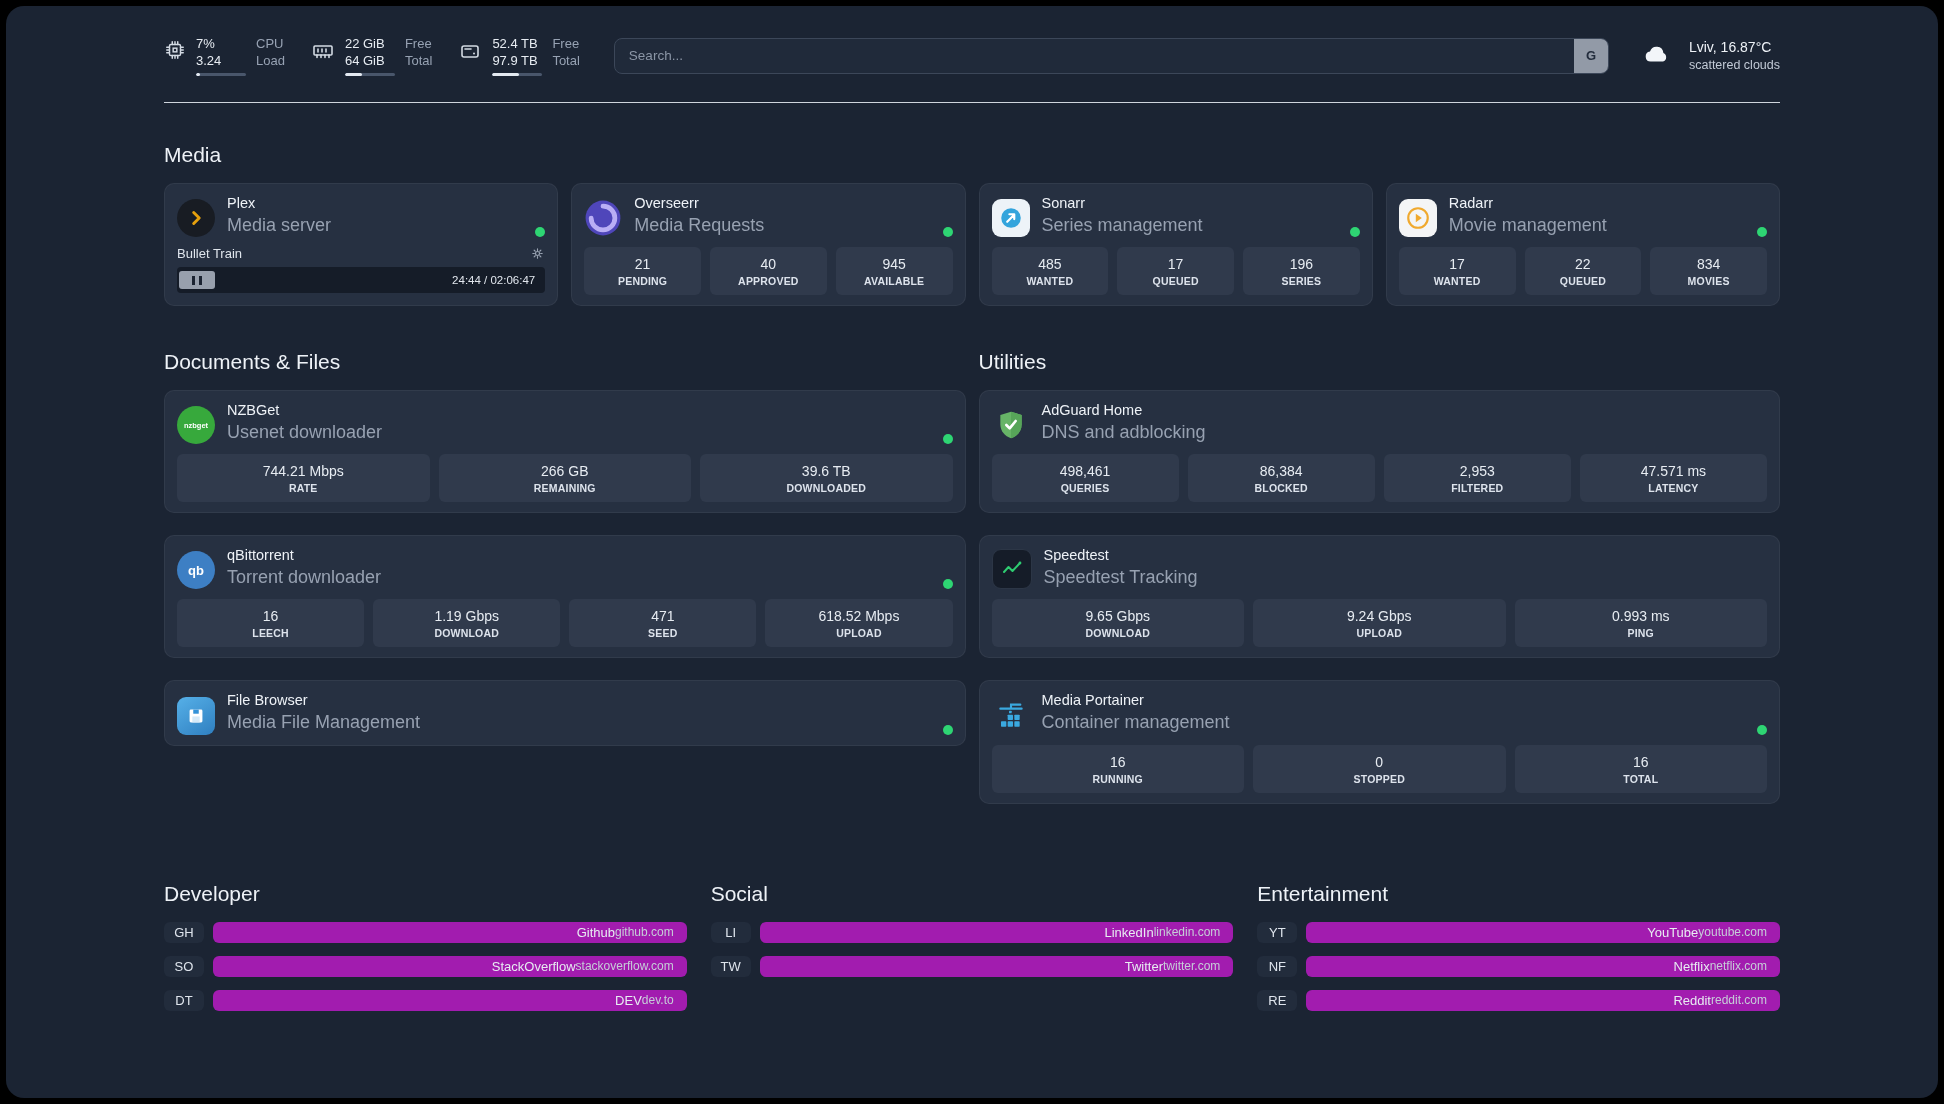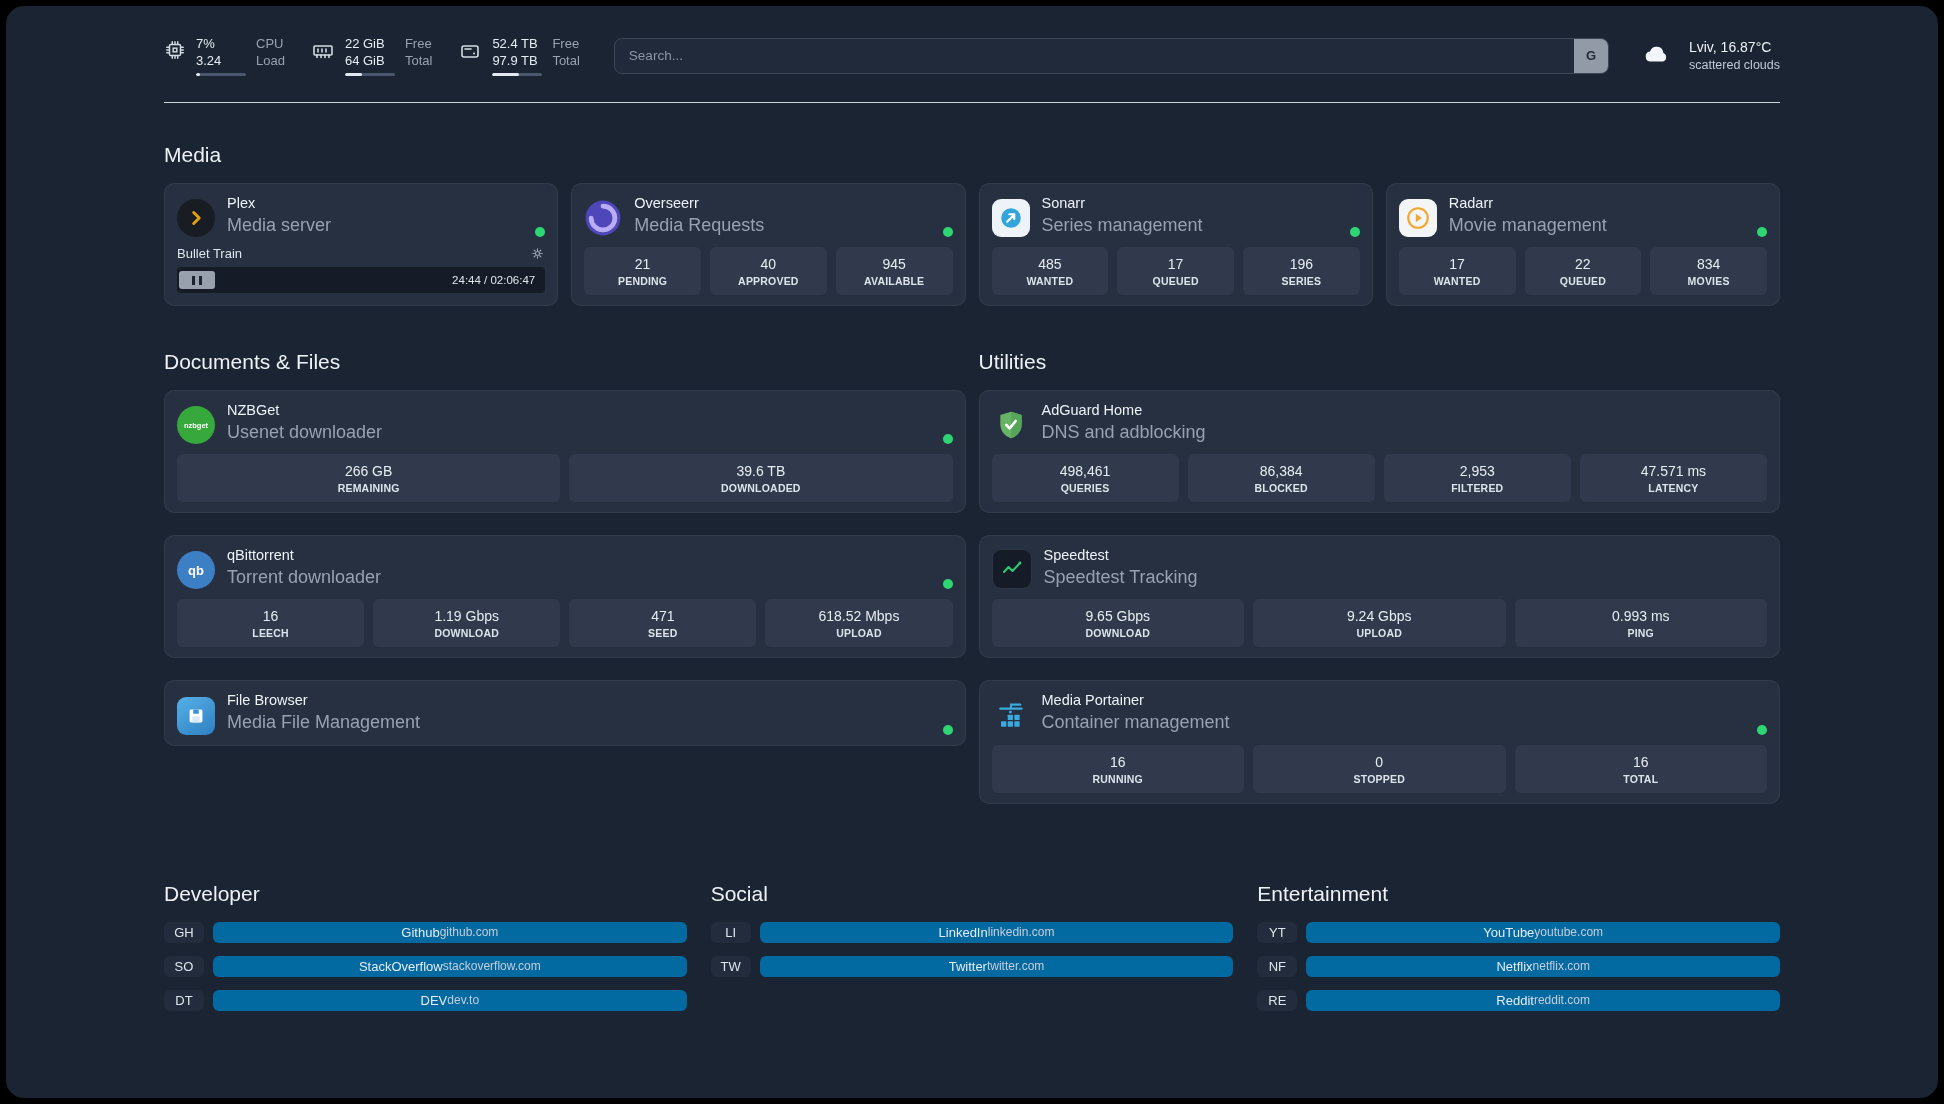--- a/index.html
+++ b/index.html
@@ -59,21 +59,21 @@
   .icon-radarr{background:#f4f5f6;}
   .icon-nzbget{background:#37a93c;color:#fff;font-size:7.5px;font-weight:bold;}
   .icon-qb{background:#3d7fc4;color:#fff;font-size:13px;font-weight:bold;}
   .icon-fb{background:linear-gradient(145deg,#56b0e8,#2f7fc0);}
   .icon-speedtest{background:#151c28;border:1px solid #2c3646;}
 
   
   .bookmarks-grid{display:grid;grid-template-columns:1fr 1fr 1fr;gap:24px;margin-top:56px;}
   .bm-row{display:flex;align-items:stretch;gap:9px;margin-bottom:13px;height:21px;cursor:pointer;}
   .bm-abbr{width:40px;background:#222c3c;border-radius:6px;display:flex;align-items:center;justify-content:center;font-size:13px;color:#dfe5ed;flex:0 0 auto;}
-  .bm-pill{flex:1;background:#0369a1;border-radius:6px;display:flex;align-items:center;justify-content:center;padding:0 21px;}
+  .bm-pill{flex:1;background:#a21caf;border-radius:6px;display:flex;align-items:center;justify-content:flex-end;padding:0 13px;}
   .bm-name{font-size:13px;color:#e7ecf2;}
   .bm-url{font-size:12px;color:#c6cdd8;}
 </style>
 </head>
 <body>
 
 <div class="frame">
 <div class="content">
 
   <div class="topbar">
@@ -294,20 +294,24 @@
           <span class="app-icon round icon-nzbget">
             <span>nzbget</span>
           </span>
           <div class="app-meta">
             <span class="app-name">NZBGet</span>
             <span class="app-sub">Usenet downloader</span>
           </div>
           <span class="status-dot"></span>
         </div>
         <div class="tiles">
+          <div class="tile">
+            <div class="tile-value">744.21 Mbps</div>
+            <div class="tile-label">RATE</div>
+          </div>
           <div class="tile">
             <div class="tile-value">266 GB</div>
             <div class="tile-label">REMAINING</div>
           </div>
           <div class="tile">
             <div class="tile-value">39.6 TB</div>
             <div class="tile-label">DOWNLOADED</div>
           </div>
         </div>
       </div>

